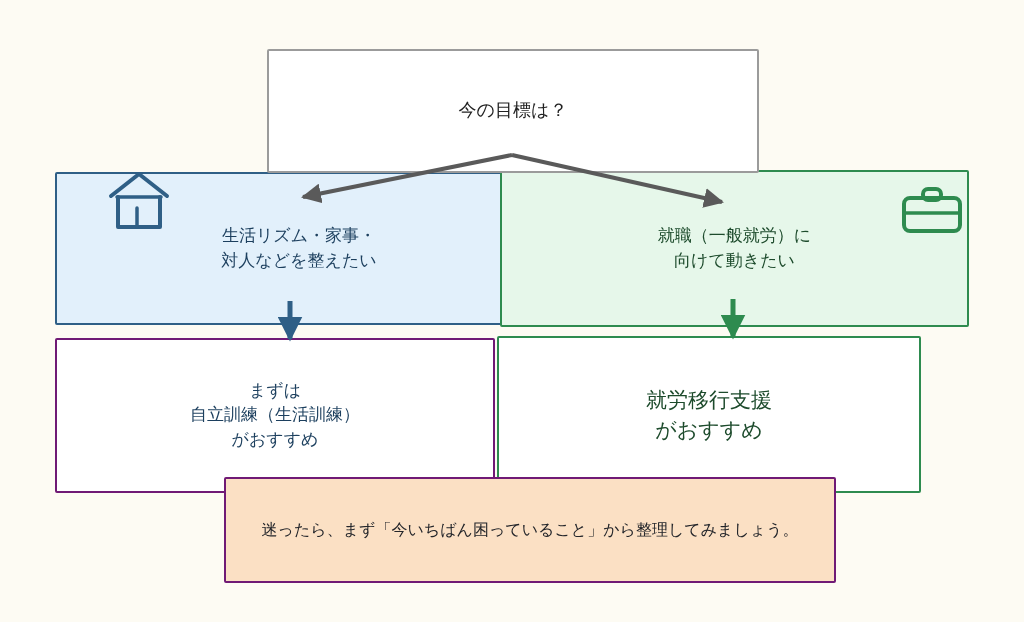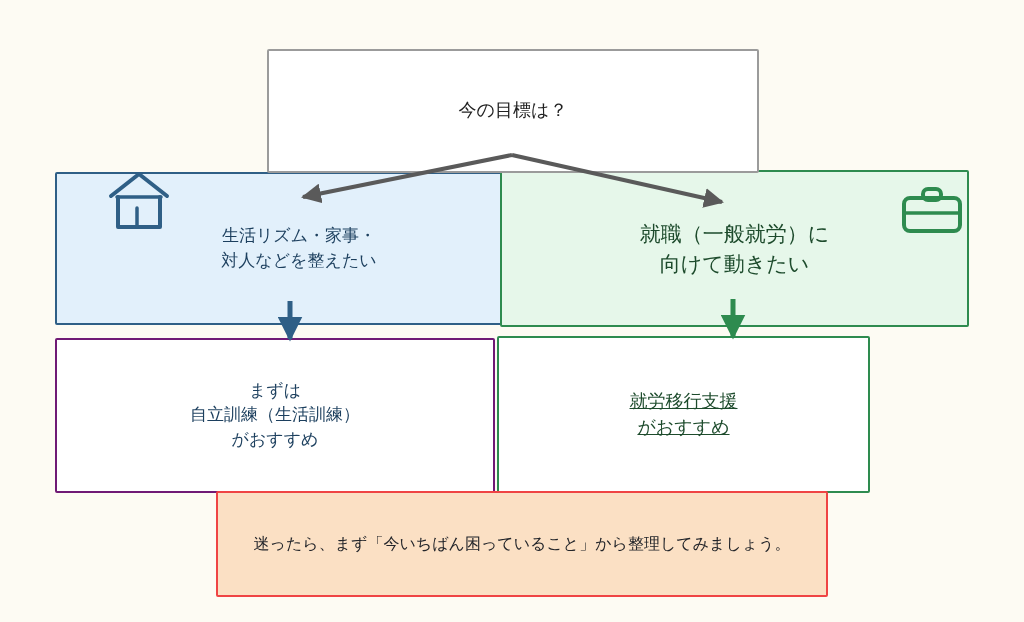--- a/index.html
+++ b/index.html
@@ -76,21 +76,21 @@
   }
 
   
   .node-right {
     left: 500px;
     top: 170px;
     width: 469px;
     height: 157px;
     border: 2px solid #2e8b4f;
     background: #e6f7ea;
-    font-size: 21px;
+    font-size: 17px;
     color: #1d4b2c;
     z-index: 4;
   }
 
   
   .node-left-result {
     left: 55px;
     top: 338px;
     width: 440px;
     height: 155px;
@@ -98,42 +98,40 @@
     background: #ffffff;
     font-size: 17px;
     color: #1c3f5e;
     z-index: 3;
   }
 
   
   .node-right-result {
     left: 497px;
     top: 336px;
-    width: 373px;
+    width: 424px;
     height: 157px;
     border: 2px solid #2e8b4f;
     background: #ffffff;
-    font-size: 18px;
+    font-size: 21px;
     color: #1d4b2c;
     z-index: 4;
-    text-decoration: underline;
   }
 
   
   .node-note {
-    left: 216px;
+    left: 224px;
     top: 477px;
     width: 612px;
     height: 106px;
-    border: 2px solid #ef4444;
+    border: 2px solid #701a75;
     background: #fbe0c4;
     font-size: 16px;
     color: #23252a;
     z-index: 8;
-    margin-top: 14px;
   }
 
   
   .icon {
     position: absolute;
     z-index: 5;
   }
   .icon-house {
     left: 106px;
     top: 170px;

